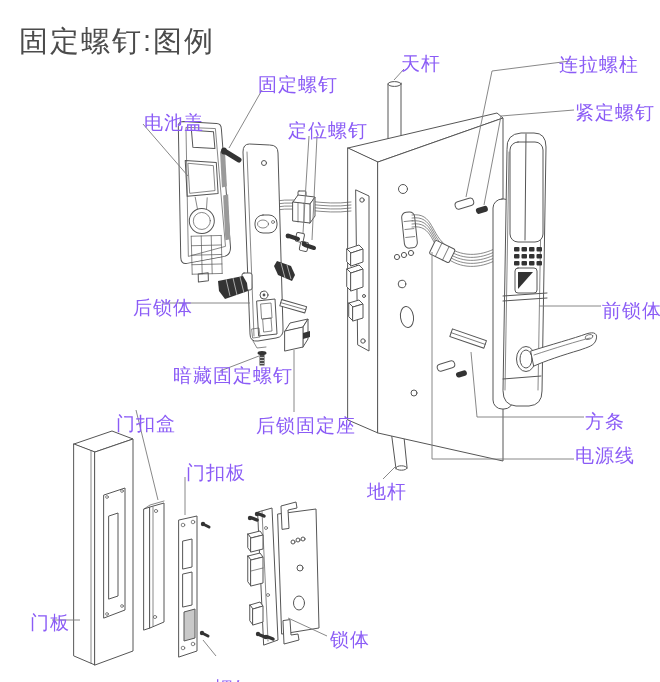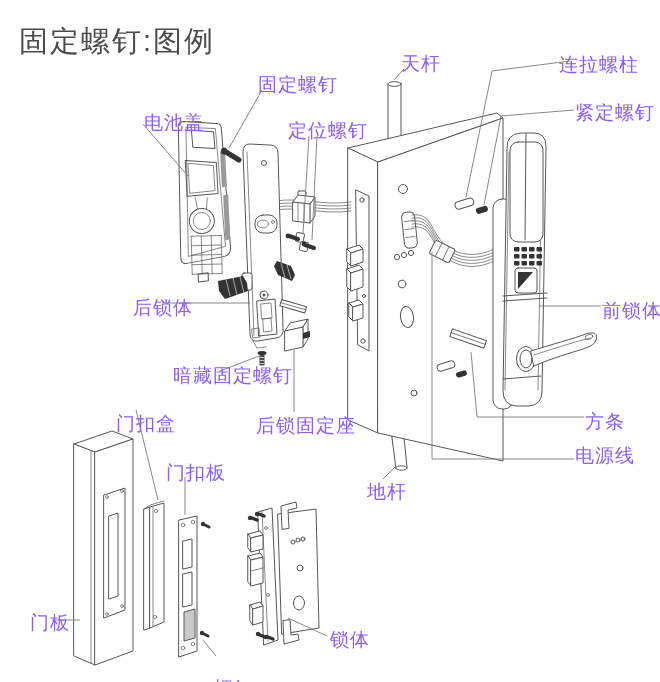--- a/index.html
+++ b/index.html
@@ -363,17 +363,17 @@
   <div class="lbl" style="left:559px;top:52px;">连拉螺柱</div>
   <div class="lbl" style="left:575px;top:100px;">紧定螺钉</div>
   <div class="lbl" style="left:133px;top:295px;">后锁体</div>
   <div class="lbl" style="left:602px;top:298px;">前锁体</div>
   <div class="lbl" style="left:133px;top:363px;padding-left:40px;">暗藏固定螺钉</div>
   <div class="lbl" style="left:116px;top:391px;margin-top:20px;">门扣盒</div>
   <div class="lbl" style="left:256px;top:413px;">后锁固定座</div>
   <div class="lbl" style="left:585px;top:409px;">方条</div>
   <div class="lbl" style="left:575px;top:443px;">电源线</div>
   <div class="lbl" style="left:367px;top:479px;">地杆</div>
-  <div class="lbl" style="left:166px;top:460px;text-align:right;">门扣板</div>
+  <div class="lbl" style="left:186px;top:460px;text-align:right;">门扣板</div>
   <div class="lbl" style="left:17px;top:610px;margin-left:13px;">门板</div>
   <div class="lbl" style="left:330px;top:627px;">锁体</div>
   <div class="lbl" style="left:214px;top:652px;margin-top:24px;">螺钉</div>
 </div>
 
 </body></html>

